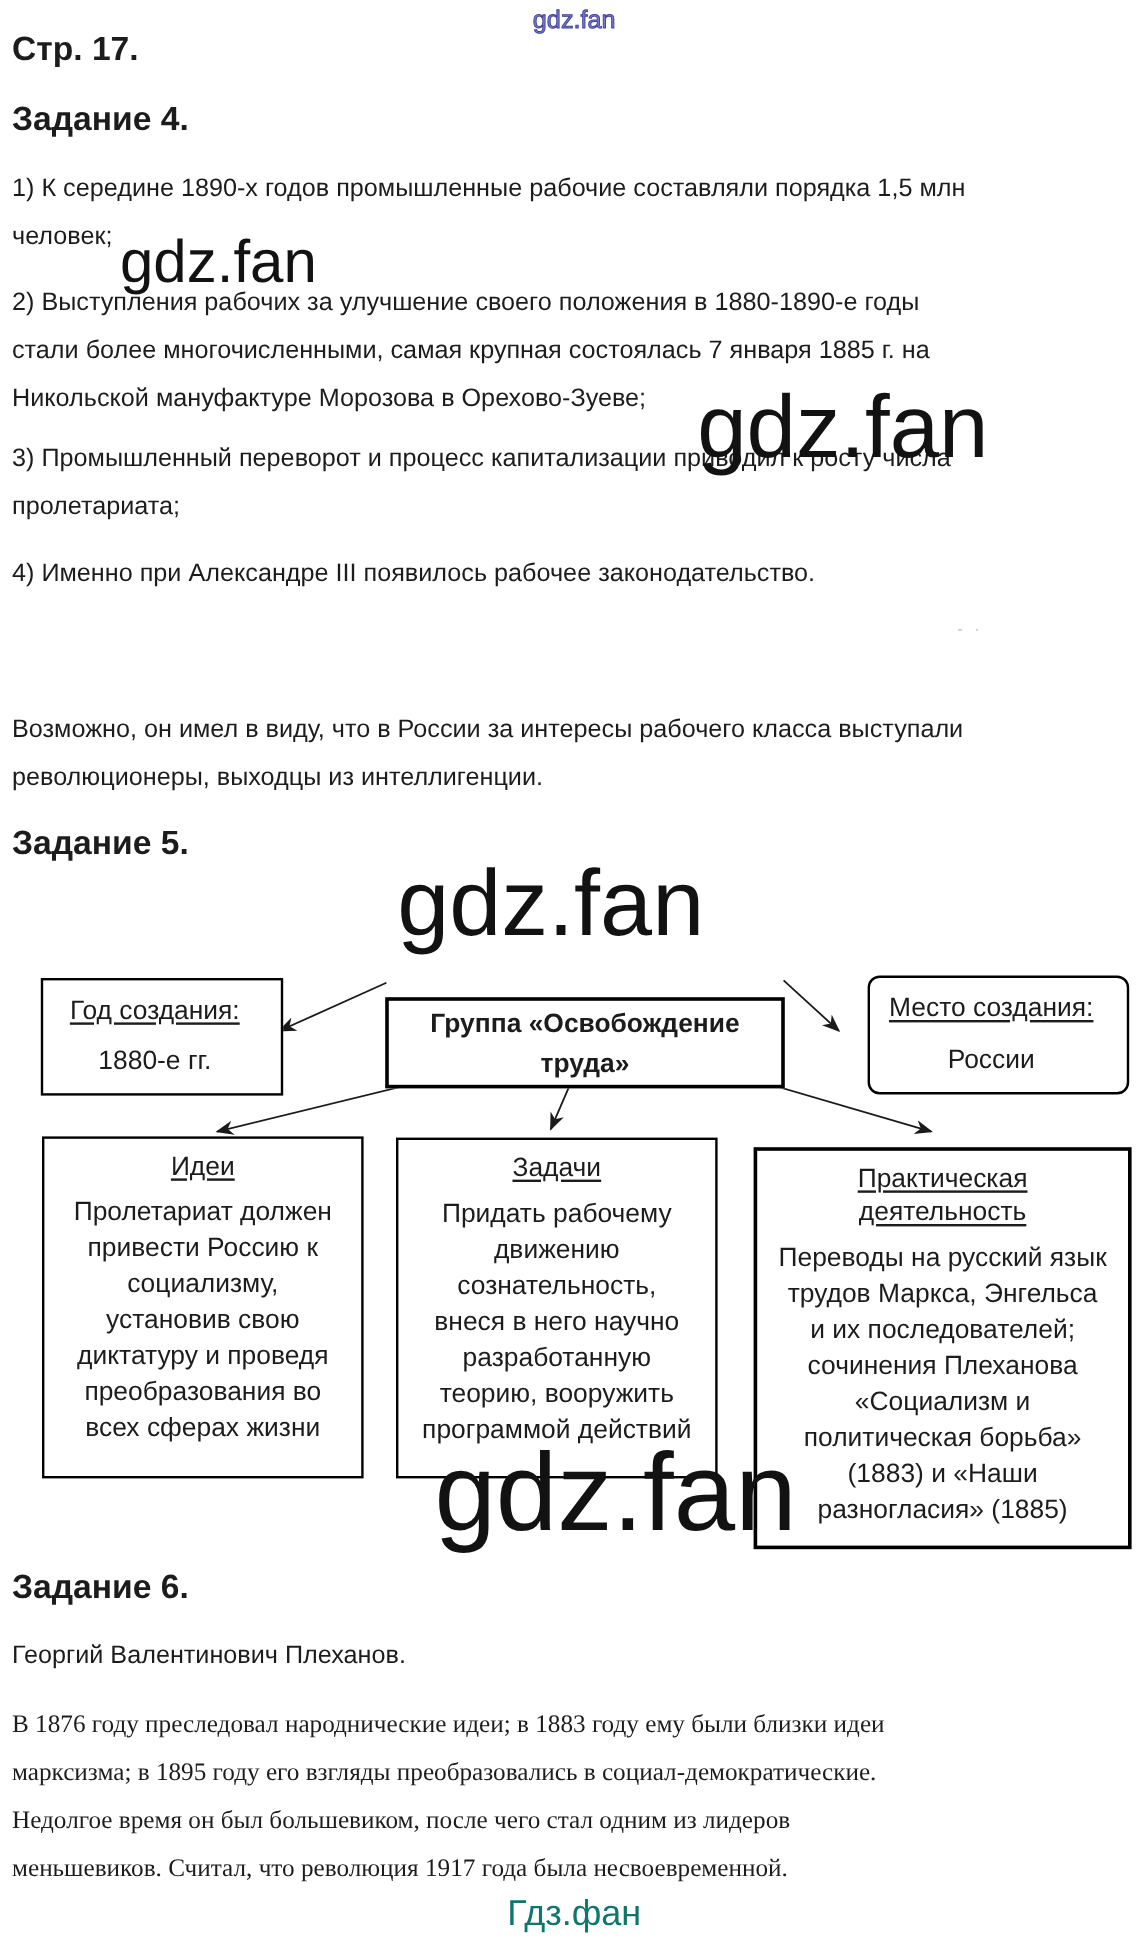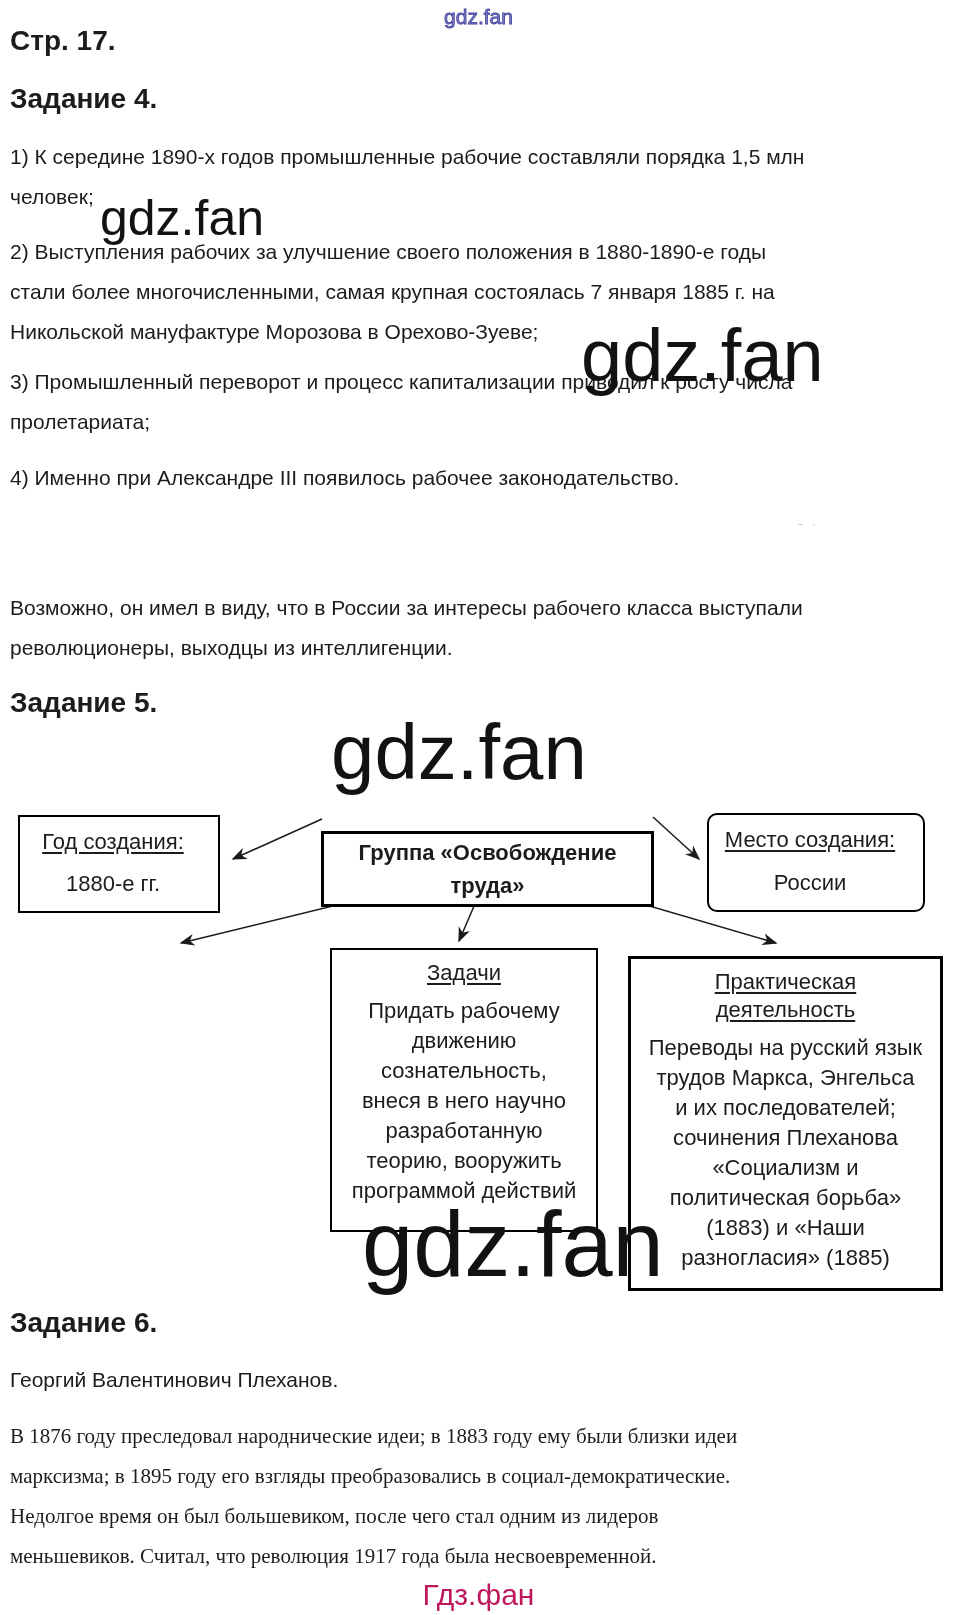--- a/index.html
+++ b/index.html
@@ -20,30 +20,30 @@
   }
   .box {
     position:absolute; box-sizing:border-box; border:2px solid #000;
     background:#ffffff; text-align:center; z-index:2;
   }
   .box-center {
     border-width:3px; display:flex; align-items:center; justify-content:center;
     font-weight:bold; font-size:22px; line-height:33px; white-space:pre-line;
   }
   .box-side { display:flex; flex-direction:column; justify-content:space-between;
-    padding:11px 16px 12px 4px; }
+    padding:11px 16px 12px 4px;margin-left:16px; }
   .box-title { font-size:22px; line-height:28px; text-decoration:underline;
     text-underline-offset:3px; white-space:pre-line; }
   .box-body { font-size:22px; line-height:30px; white-space:pre-line; }
   .box-bottom { padding-top:9px; }
   .box-bottom .box-body { margin-top:9px; }
   .arrows { position:absolute; left:0; top:0; width:957px; height:1615px;
     z-index:1; pointer-events:none; }
   .artifact { font-size:13px; color:#b9b9b9; letter-spacing:3px; white-space:nowrap; }
-  .footer { font-size:30px; line-height:34px; text-align:center; color:#be185d; }
+  .footer { font-size:30px; line-height:34px; text-align:center; color:#0f766e; }
 </style>
 </head>
 <body>
 
 <div class="page">
 
   <div class="abs wm-top" style="left:0; width:957px; top:6px; text-align:center;">gdz.fan</div>
 
   <div class="abs heading" style="left:10px; top:28px;">Стр. 17.</div>
 
@@ -95,20 +95,30 @@
   <div class="box box-side" style="left:18px; top:815px; width:202px; height:98px;">
     <div class="box-title">Год создания:</div>
     <div class="box-body">1880-е гг.</div>
   </div>
 
   <div class="box box-side" style="left:707px; top:813px; width:218px; height:99px;border-radius:10px;">
     <div class="box-title">Место создания:</div>
     <div class="box-body">России</div>
   </div>
 
+  <div class="box box-bottom" style="left:35px; top:947px; width:268px; height:285px;">
+    <div class="box-title">Идеи</div>
+    <div class="box-body">Пролетариат должен
+привести Россию к
+социализму,
+установив свою
+диктатуру и проведя
+преобразования во
+всех сферах жизни</div>
+  </div>
 
   <div class="box box-bottom" style="left:330px; top:948px; width:268px; height:284px;">
     <div class="box-title">Задачи</div>
     <div class="box-body">Придать рабочему
 движению
 сознательность,
 внеся в него научно
 разработанную
 теорию, вооружить
 программой действий</div>

